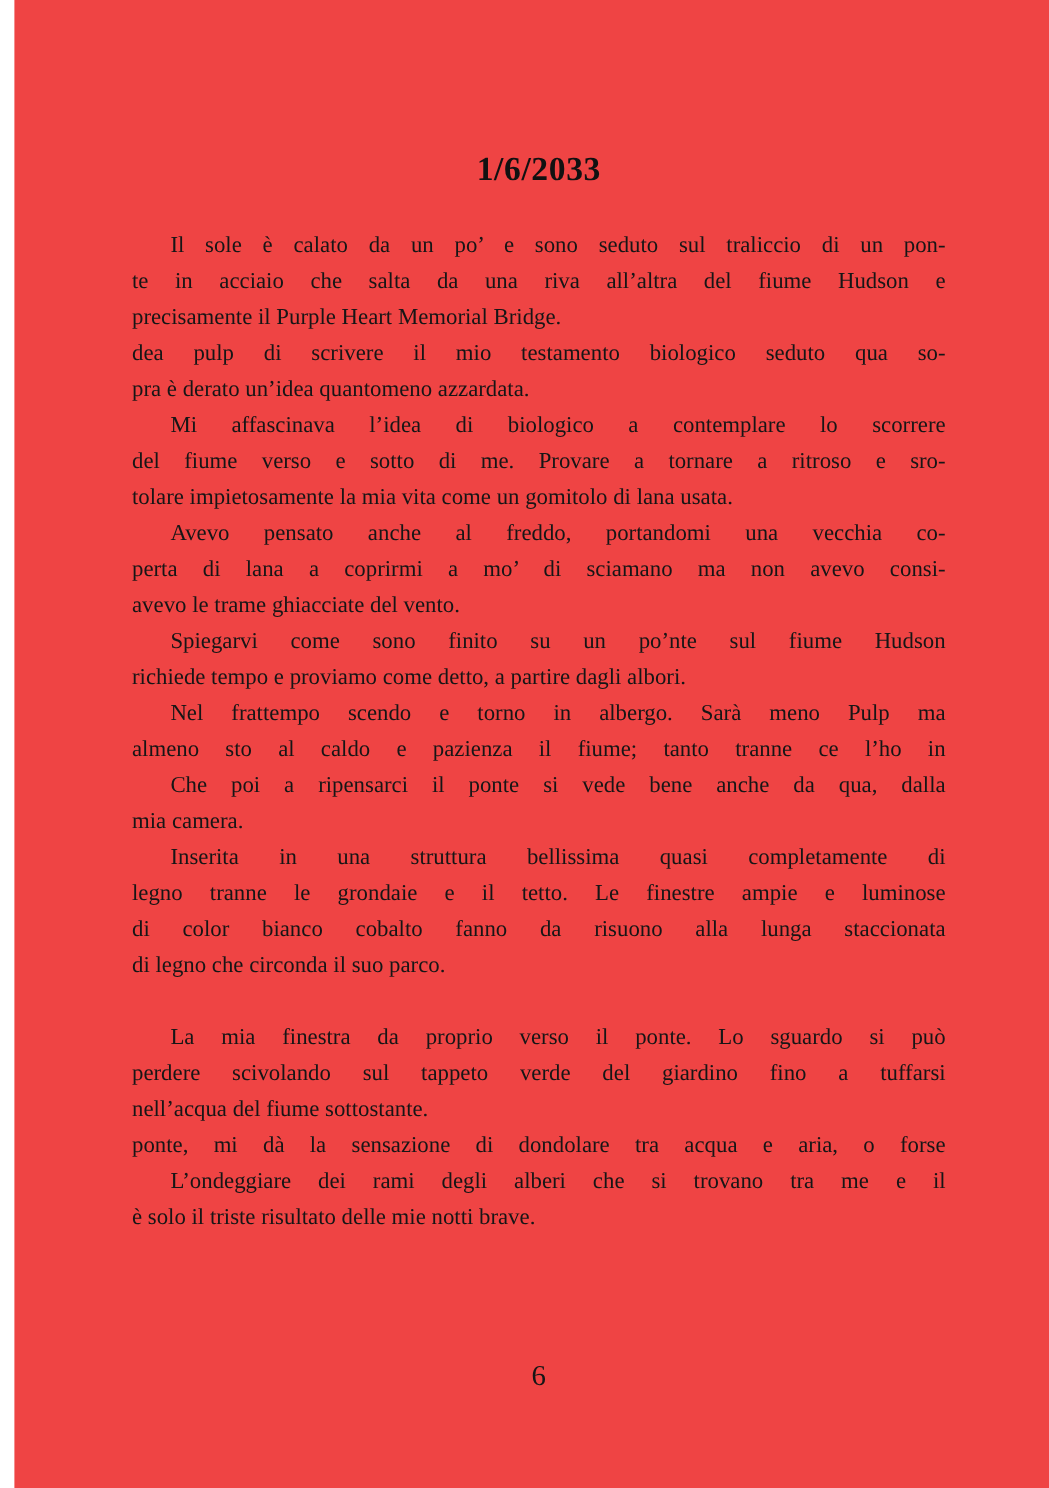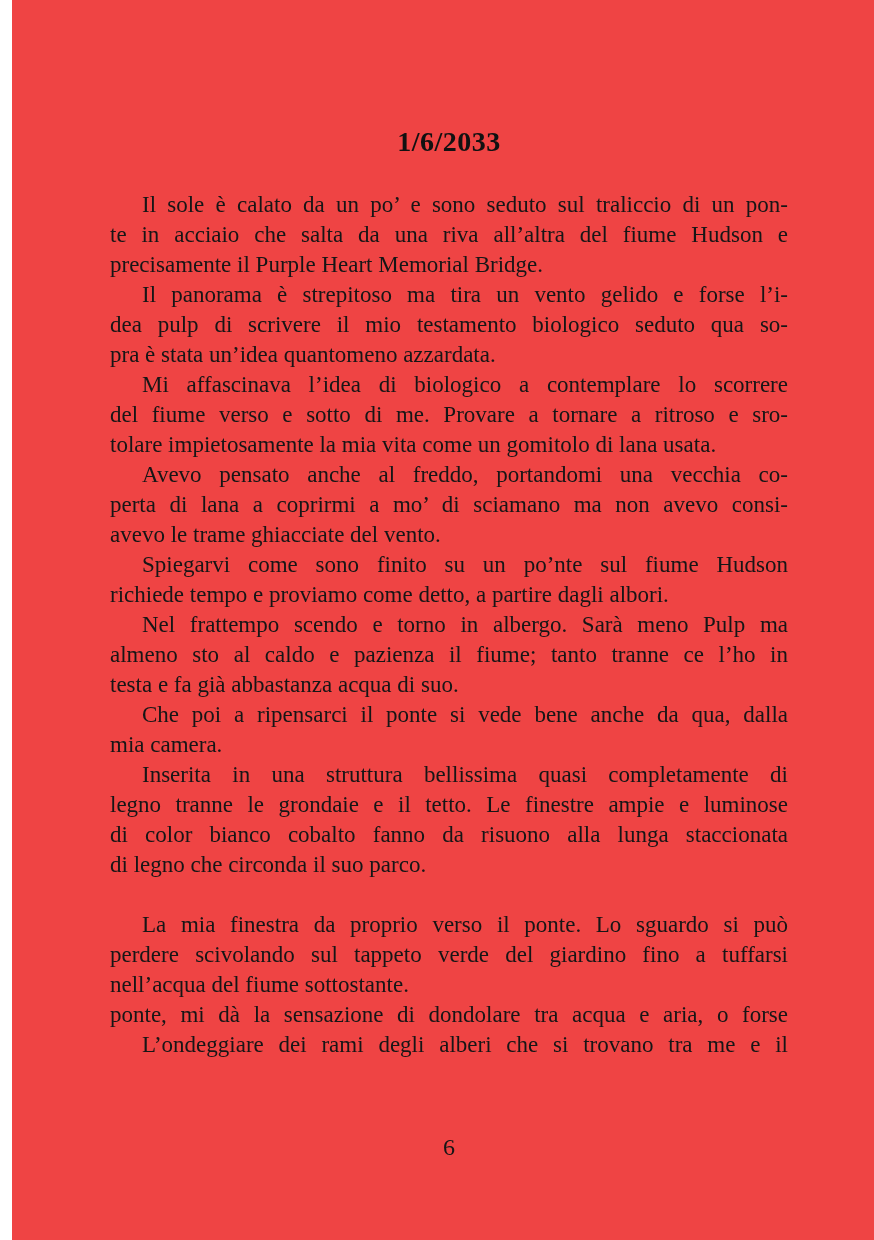--- a/index.html
+++ b/index.html
@@ -26,21 +26,21 @@
     font-size: 28px;
     font-weight: bold;
     letter-spacing: 0.5px;
     color: #111111;
   }
   .text-block {
     position: absolute;
     left: 98px;
     top: 190px;
     width: 678px;
-    font-size: 23px;
+    font-size: 19px;
     line-height: 30px;
   }
   .para {
     margin: 0;
     padding: 0;
   }
   .para.space-before {
     margin-top: 30px;
   }
   .line {
@@ -72,58 +72,57 @@
 <div class="book-page">
   <div class="heading">1/6/2033</div>
 
   <div class="text-block">
       <div class="para">
         <div class="line indent">Il sole è calato da un po’ e sono seduto sul traliccio di un pon-</div>
         <div class="line">te in acciaio che salta da una riva all’altra del fiume Hudson e</div>
         <div class="line final">precisamente il Purple Heart Memorial Bridge.</div>
       </div>
       <div class="para">
-        <div class="line indent">Il panorama è strepitoso ma tira un vento gelido e forse l’i-</div>
         <div class="line">dea pulp di scrivere il mio testamento biologico seduto qua so-</div>
-        <div class="line final">pra è stata un’idea quantomeno azzardata.</div>
+        <div class="line final">pra è derato un’idea quantomeno azzardata.</div>
       </div>
       <div class="para">
         <div class="line indent">Mi affascinava l’idea di biologico a contemplare lo scorrere</div>
         <div class="line">del fiume verso e sotto di me. Provare a tornare a ritroso e sro-</div>
         <div class="line final">tolare impietosamente la mia vita come un gomitolo di lana usata.</div>
       </div>
       <div class="para">
         <div class="line indent">Avevo pensato anche al freddo, portandomi una vecchia co-</div>
         <div class="line">perta di lana a coprirmi a mo’ di sciamano ma non avevo consi-</div>
         <div class="line final">avevo le trame ghiacciate del vento.</div>
       </div>
       <div class="para">
         <div class="line indent">Spiegarvi come sono finito su un po’nte sul fiume Hudson</div>
         <div class="line final">richiede tempo e proviamo come detto, a partire dagli albori.</div>
       </div>
       <div class="para">
         <div class="line indent">Nel frattempo scendo e torno in albergo. Sarà meno Pulp ma</div>
         <div class="line">almeno sto al caldo e pazienza il fiume; tanto tranne ce l’ho in</div>
-        <div class="line final">testa e fa già abbastanza acqua di suo.</div>
       </div>
       <div class="para">
         <div class="line indent">Che poi a ripensarci il ponte si vede bene anche da qua, dalla</div>
         <div class="line final">mia camera.</div>
       </div>
       <div class="para">
         <div class="line indent">Inserita in una struttura bellissima quasi completamente di</div>
         <div class="line">legno tranne le grondaie e il tetto. Le finestre ampie e luminose</div>
         <div class="line">di color bianco cobalto fanno da risuono alla lunga staccionata</div>
         <div class="line final">di legno che circonda il suo parco.</div>
       </div>
       <div class="para space-before">
         <div class="line indent">La mia finestra da proprio verso il ponte. Lo sguardo si può</div>
         <div class="line">perdere scivolando sul tappeto verde del giardino fino a tuffarsi</div>
         <div class="line final">nell’acqua del fiume sottostante.</div>
       </div>
       <div class="para">
         <div class="line">ponte, mi dà la sensazione di dondolare tra acqua e aria, o forse</div>
         <div class="line indent">L’ondeggiare dei rami degli alberi che si trovano tra me e il</div>
+        <div class="line final">è solo il triste risultato delle mie notti brave.</div>
       </div>
     </div>
 
   <div class="page-number">6</div>
 </div>
 
 </body></html>

